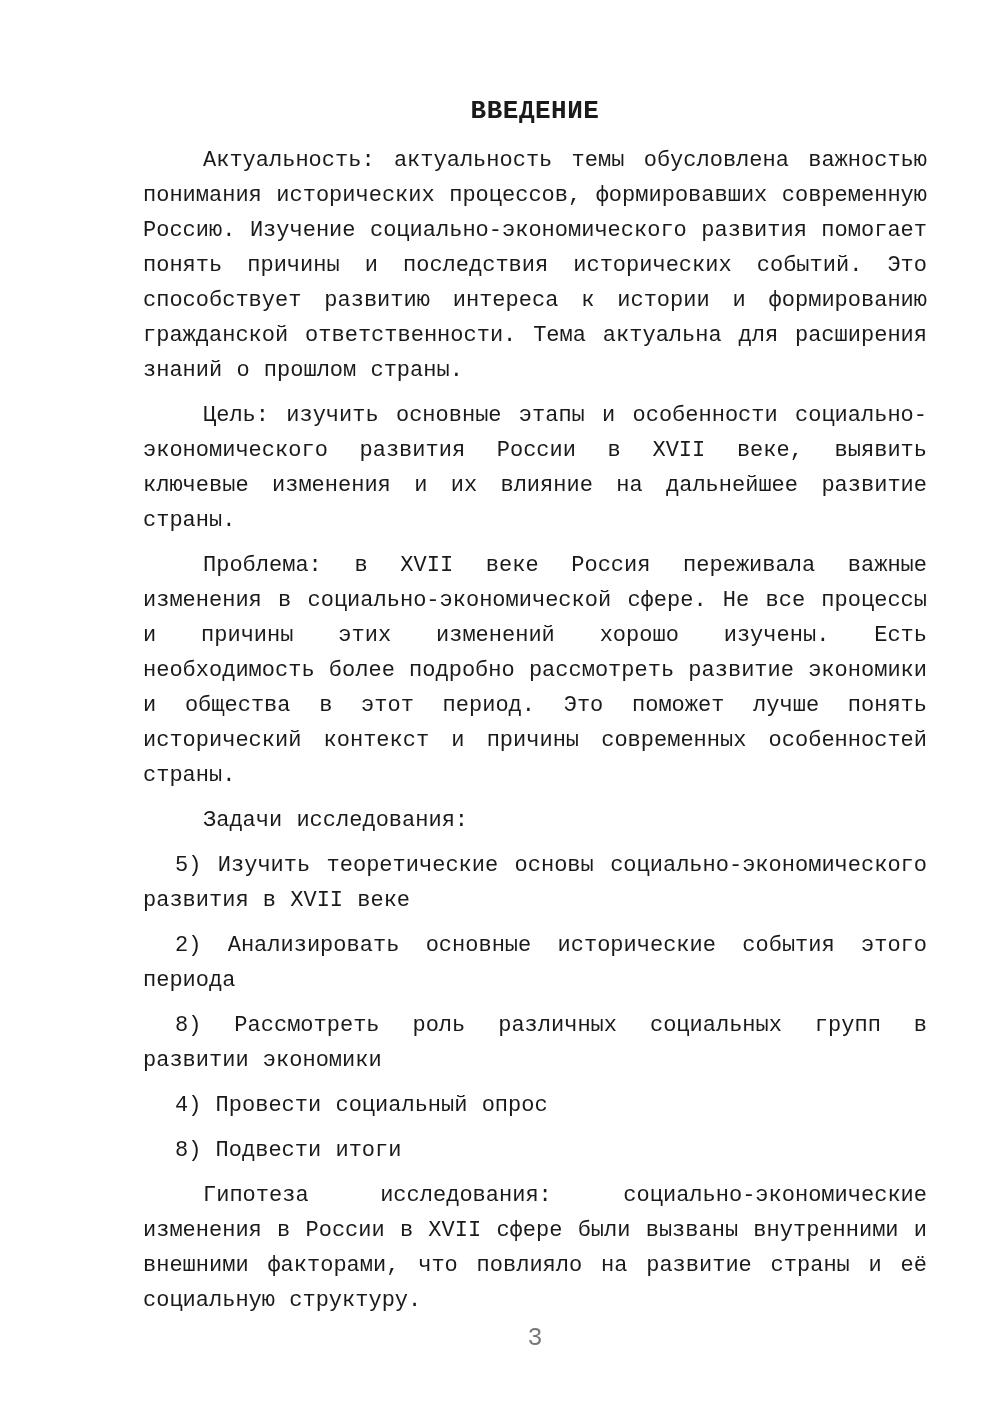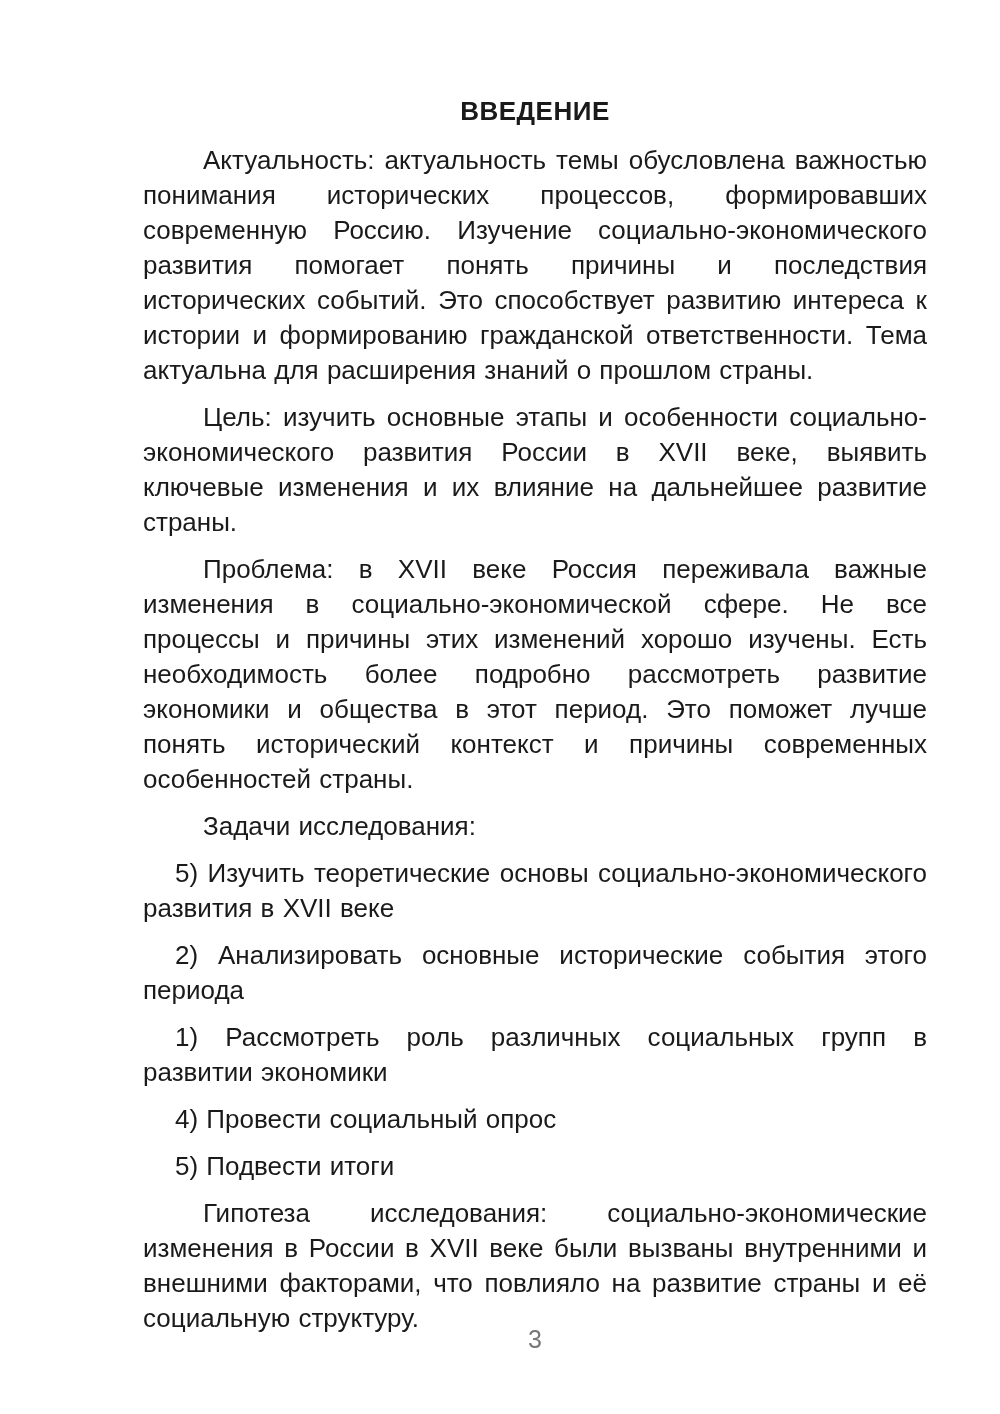--- a/index.html
+++ b/index.html
@@ -6,38 +6,38 @@
     margin: 0;
     padding: 0;
     background: #ffffff;
   }
   .page {
     position: relative;
     width: 1000px;
     height: 1414px;
     background: #ffffff;
     overflow: hidden;
-    font-family: Liberation Sans, sans-serif;
+    font-family: Liberation Mono, monospace;
     color: #1a1a1a;
   }
   .content {
     padding: 94px 73px 0 143px; 
   }
   .doc-title {
     font-size: 26px;
     line-height: 35px;
     font-weight: bold;
     text-align: center;
     margin: 0 0 14px 0;
     letter-spacing: 0.5px;
   }
   p.block {
-    font-size: 26px;
+    font-size: 22px;
     line-height: 35px;
-    margin: 12px 0 10px 0;
+    margin: 0 0 10px 0;
     text-align: justify;
     text-indent: 60px;
     word-spacing: 1px;
   }
   p.block.list {
     text-indent: 32px;
   }
   .page-footer {
     position: absolute;
     left: 143px;
@@ -57,22 +57,22 @@
 
     <h1 class="doc-title">ВВЕДЕНИЕ</h1>
 
     <p class="block">Актуальность: актуальность темы обусловлена важностью понимания исторических процессов, формировавших современную Россию. Изучение социально-экономического развития помогает понять причины и последствия исторических событий. Это способствует развитию интереса к истории и формированию гражданской ответственности. Тема актуальна для расширения знаний о прошлом страны.</p>
     <p class="block">Цель: изучить основные этапы и особенности социально-экономического развития России в XVII веке, выявить ключевые изменения и их влияние на дальнейшее развитие страны.</p>
     <p class="block">Проблема: в XVII веке Россия переживала важные изменения в социально-экономической сфере. Не все процессы и причины этих изменений хорошо изучены. Есть необходимость более подробно рассмотреть развитие экономики и общества в этот период. Это поможет лучше понять исторический контекст и причины современных особенностей страны.</p>
     <p class="block">Задачи исследования:</p>
 
     <p class="block list">5) Изучить теоретические основы социально-экономического развития в XVII веке</p>
     <p class="block list">2) Анализировать основные исторические события этого периода</p>
-    <p class="block list">1) Рассмотреть роль различных социальных групп в развитии экономики</p>
+    <p class="block list">8) Рассмотреть роль различных социальных групп в развитии экономики</p>
     <p class="block list">4) Провести социальный опрос</p>
-    <p class="block list">5) Подвести итоги</p>
+    <p class="block list">8) Подвести итоги</p>
 
-    <p class="block">Гипотеза исследования: социально-экономические изменения в России в XVII веке были вызваны внутренними и внешними факторами, что повлияло на развитие страны и её социальную структуру.</p>
+    <p class="block">Гипотеза исследования: социально-экономические изменения в России в XVII сфере были вызваны внутренними и внешними факторами, что повлияло на развитие страны и её социальную структуру.</p>
 
   </div>
 
   <div class="page-footer">3</div>
 </div>
 
 </body></html>

